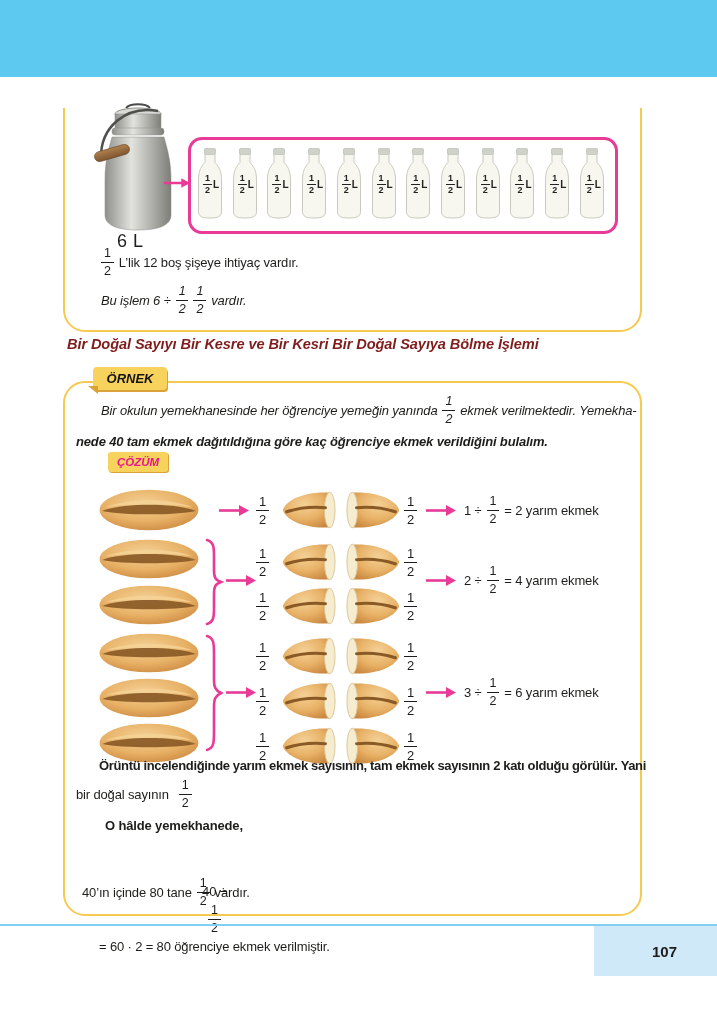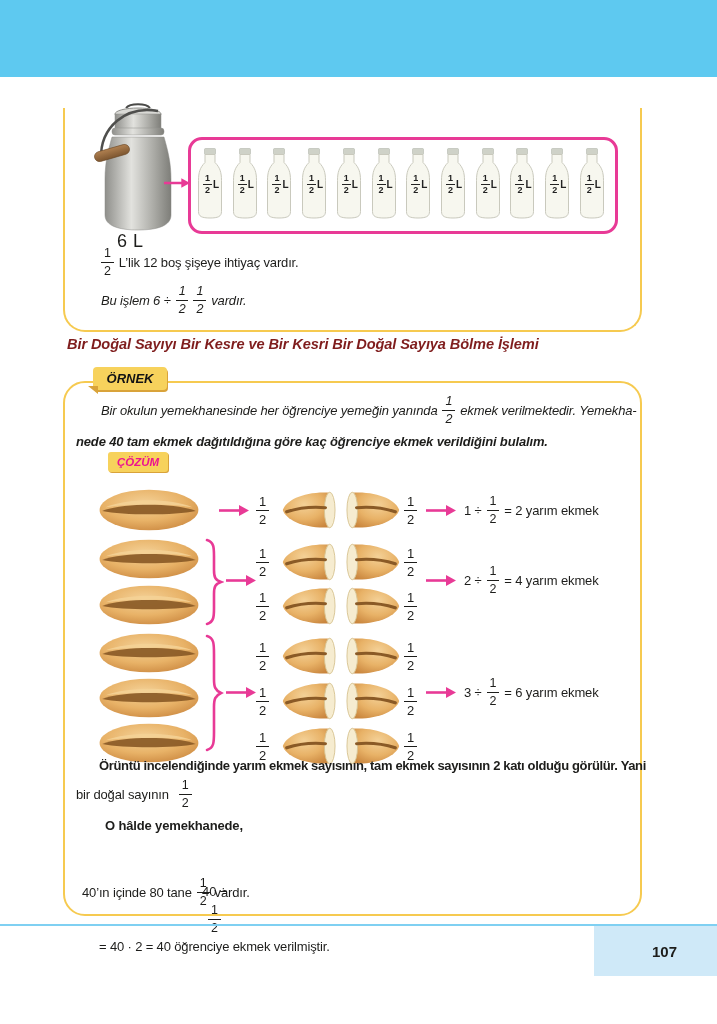--- a/index.html
+++ b/index.html
@@ -480,21 +480,21 @@
         <span class="fd">2</span>
       </span>
   </div>
   <div class="plain" style="left:105px;top:818px;">O hâlde yemekhanede,</div>
   <div class="fline" style="left:99px;top:884px;flex-direction:column;">
     <span>40 ÷</span>
     <span class="frac">
         <span class="fn">1</span>
         <span class="fd">2</span>
       </span>
-    <span>= 40 · 2 = 40 öğrenciye ekmek verilmiştir.</span>
+    <span>= 60 · 2 = 80 öğrenciye ekmek verilmiştir.</span>
   </div>
   <div class="fline" style="left:70px;top:872px;margin-left:12px;">
     <span>40’ın içinde 80 tane</span>
     <span class="frac">
         <span class="fn">1</span>
         <span class="fd">2</span>
       </span>
     <span>vardır.</span>
   </div>
 

